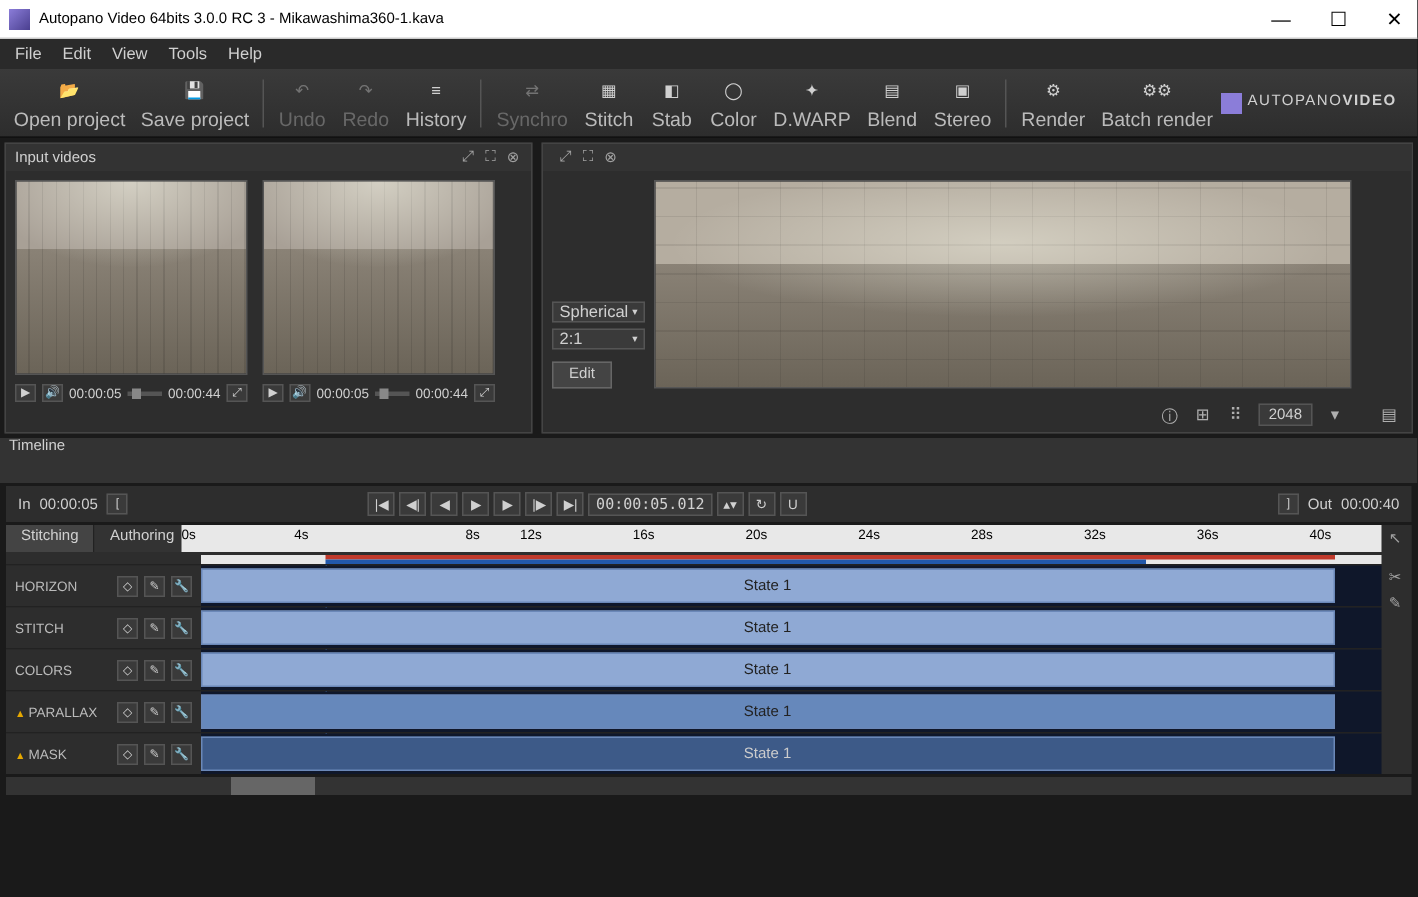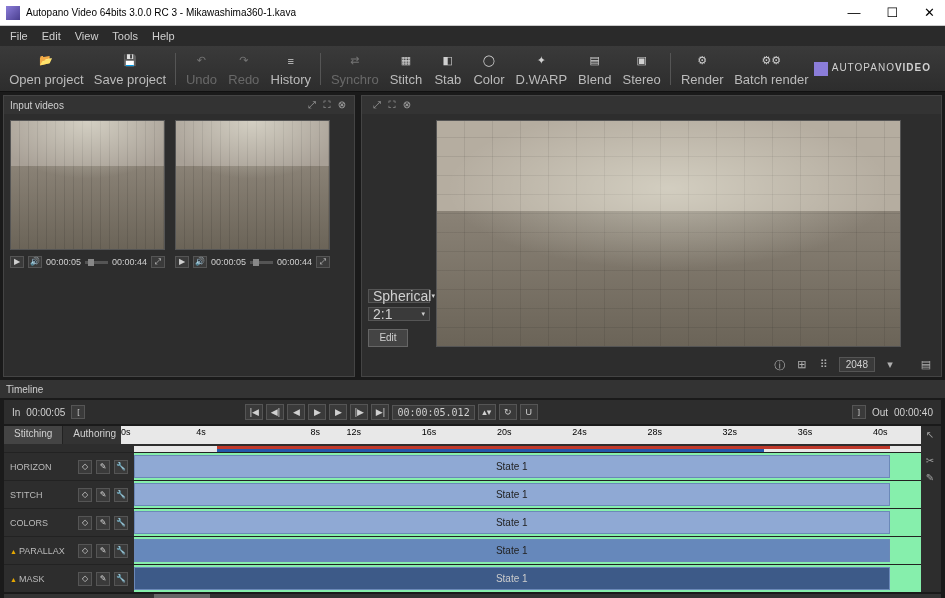--- a/index.html
+++ b/index.html
@@ -14,21 +14,21 @@
 .toolbar { height:46px; background:linear-gradient(#3a3a3a,#2d2d2d); display:flex; align-items:center; padding:0 4px; border-bottom:1px solid #111; }
 .tool { display:flex; flex-direction:column; align-items:center; padding:2px 6px; cursor:pointer; min-width:40px; }
 .tool-ic { width:20px; height:20px; display:flex; align-items:center; justify-content:center; margin-bottom:1px; }
 .tool-lbl { font-size:13px; color:#bbb; white-space:nowrap; }
 .tool-sep { width:1px; height:32px; background:#555; margin:0 4px; }
 .disabled { opacity:0.4; }
 .logo { margin-left:auto; padding-right:10px; display:flex; align-items:flex-start; gap:4px; }
 .logo-sq { width:14px; height:14px; background:#8b7dd9; }
 .logo-txt { font-size:10px; letter-spacing:1px; }
 .logo-txt b { font-weight:bold; }
-.main { display:flex; height:288px;justify-content:flex-end; }
+.main { display:flex; height:200px;justify-content:flex-end; }
 .panel { background:#2d2d2d; margin:3px; border:1px solid #444; display:flex; flex-direction:column; }
 .panel-hdr { height:18px; background:#333; display:flex; align-items:center; padding:0 6px; font-size:10px; }
 .panel-hdr .hdr-txt { flex:1; }
 .panel-hdr .hdr-ic { width:12px; height:12px; margin-left:3px; cursor:pointer; opacity:0.7; font-size:10px; text-align:center; }
 .input-videos { width:352px; }
 .iv-body { flex:1; overflow:hidden; padding:6px; display:flex; gap:10px; }
 .vid-thumb { width:155px; }
 .thumb-img { width:155px; height:130px; background:linear-gradient(180deg,#a8a096 35%,#8a8276 35%,#6b6458 100%); position:relative; border:1px solid #555; }
 .thumb-img::before { content:""; position:absolute; inset:0; background:
  radial-gradient(ellipse 140% 100% at 50% 0%, rgba(255,255,240,0.5) 0%, transparent 45%),
@@ -40,34 +40,34 @@
 .iv-foot { padding:4px 8px; display:flex; flex-direction:column; }
 .scroll-h { height:10px; background:#333; position:relative; margin-bottom:6px; }
 .scroll-h::before { content:""; position:absolute; left:0; top:0; width:28%; height:100%; background:#666; }
 .scroll-h .arr { position:absolute; top:0; width:12px; height:10px; background:#555; font-size:7px; text-align:center; line-height:10px; }
 .scroll-h .ar { right:0; }
 .chk-row { display:flex; justify-content:flex-end; align-items:center; gap:4px; font-size:10px; }
 .chk-row input { width:11px; height:11px; }
 .preview { flex:1; }
 .pv-body { flex:1; display:flex; padding:6px; gap:6px; }
 .pv-side { display:flex; flex-direction:column; justify-content:flex-end; gap:4px; }
-.dd { width:62px; height:14px; background:#3a3a3a; border:1px solid #555; font-size:14px; padding:0 4px; display:flex; align-items:center; justify-content:space-between; cursor:pointer; }
+.dd { width:62px; height:14px; background:#3a3a3a; border:1px solid #555; font-size:11px; padding:0 4px; display:flex; align-items:center; justify-content:space-between; cursor:pointer; }
 .dd::after { content:"▾"; font-size:7px; }
 .pv-btn { width:40px; height:18px; background:#444; border:1px solid #666; font-size:10px; text-align:center; line-height:16px; cursor:pointer; margin-top:4px; }
 .pv-img { flex:1; background:linear-gradient(180deg,#b5ada0 40%,#8a8276 40%,#6b6458 100%); position:relative; border:1px solid #555; max-width:465px; }
 .pv-img::before { content:""; position:absolute; inset:0;
  background:
   radial-gradient(ellipse 80% 60% at 50% 30%, rgba(255,255,240,0.4), transparent 60%),
   repeating-linear-gradient(0deg, transparent 0 18px, rgba(0,0,0,0.08) 18px 19px),
   repeating-linear-gradient(90deg, transparent 0 27px, rgba(0,0,0,0.08) 27px 28px); }
 .pv-foot { padding:4px 8px; display:flex; align-items:center; justify-content:flex-end; gap:8px; }
 .pv-foot .ic { width:14px; height:14px; cursor:pointer; opacity:0.8; font-size:11px; text-align:center; }
 .pv-foot .val { background:#3a3a3a; border:1px solid #555; padding:1px 6px; font-size:10px; }
 .pv-foot .spc { width:6px; }
-.timeline-hdr { height:18px; background:#333; padding:0 6px; display:flex; align-items:center; font-size:10px; }
+.timeline-hdr { height:30px; background:#333; padding:0 6px; display:flex; font-size:10px; }
 .tl-ctrl { background:#2d2d2d; height:24px; display:flex; align-items:center; padding:0 8px; margin:2px 4px; gap:6px; }
 .tl-ctrl .in-out { display:flex; align-items:center; gap:6px; font-size:10px; }
 .tl-ctrl .io-btn { width:14px; height:14px; background:#3a3a3a; border:1px solid #555; font-size:8px; text-align:center; line-height:12px; cursor:pointer; }
 .tl-center { margin:0 auto; display:flex; gap:3px; align-items:center; }
 .tl-center .pb { width:18px; height:16px; background:#3a3a3a; border:1px solid #555; font-size:9px; text-align:center; line-height:14px; cursor:pointer; }
 .tl-center .tc { background:#3a3a3a; border:1px solid #555; padding:1px 4px; font-size:10px; font-family:monospace; }
 .tracks { background:#2d2d2d; margin:0 4px; }
 .tabs { display:flex; height:18px; }
 .tab { padding:2px 10px; font-size:10px; cursor:pointer; background:#333; border-right:1px solid #222; }
 .tab.active { background:#444; }
@@ -76,21 +76,21 @@
 .ruler .tick { position:absolute; top:1px; }
 .prog-row { height:6px; display:flex; }
 .prog-row .bar-area { flex:1; position:relative; background:#e8e8e8; }
 .prog-row .red { position:absolute; left:10.5%; right:4%; top:0; height:3px; background:#c0392b; }
 .prog-row .blue { position:absolute; left:10.5%; right:20%; top:3px; height:3px; background:#2258aa; }
 .track { display:flex; height:28px; border-top:1px solid #222; position:relative; }
 .trk-hdr { width:130px; background:#2d2d2d; display:flex; align-items:center; padding:0 6px; gap:4px; }
 .trk-name { flex:1; font-size:9px; color:#bbb; }
 .trk-ic { width:14px; height:14px; background:#3a3a3a; border:1px solid #555; font-size:8px; text-align:center; line-height:12px; cursor:pointer; }
 .warn-ic::before { content:"▲"; color:#e6a800; font-size:7px; margin-right:2px; }
-.trk-body { flex:1; position:relative; background:#86efac; }
+.trk-body { flex:1; position:relative; background:#0f172a; }
 .clip { position:absolute; top:2px; bottom:2px; left:0; right:4%; background:#8fa9d4; color:#222; font-size:10px; text-align:center; display:flex; align-items:center; justify-content:center; border:1px solid #6b88b8; }
 .clip.b { background:#6688bb; }
 .clip.c { background:#3d5a88; color:#ccc; }
 .playhead { position:absolute; top:0; bottom:0; width:1px; background:#5aa0ff; pointer-events:none; }
 .right-tools { width:20px; background:#2d2d2d; display:flex; flex-direction:column; gap:3px; padding:3px 2px; }
 .right-tools .rt { width:14px; height:14px; font-size:10px; text-align:center; opacity:0.7; cursor:pointer; }
 .tracks-wrap { display:flex; }
 .tracks-inner { flex:1; position:relative; }
 .bottom-scroll { height:12px; background:#333; margin:2px 4px; position:relative; }
 .bottom-scroll::before { content:""; position:absolute; left:16%; width:6%; height:100%; background:#666; }

